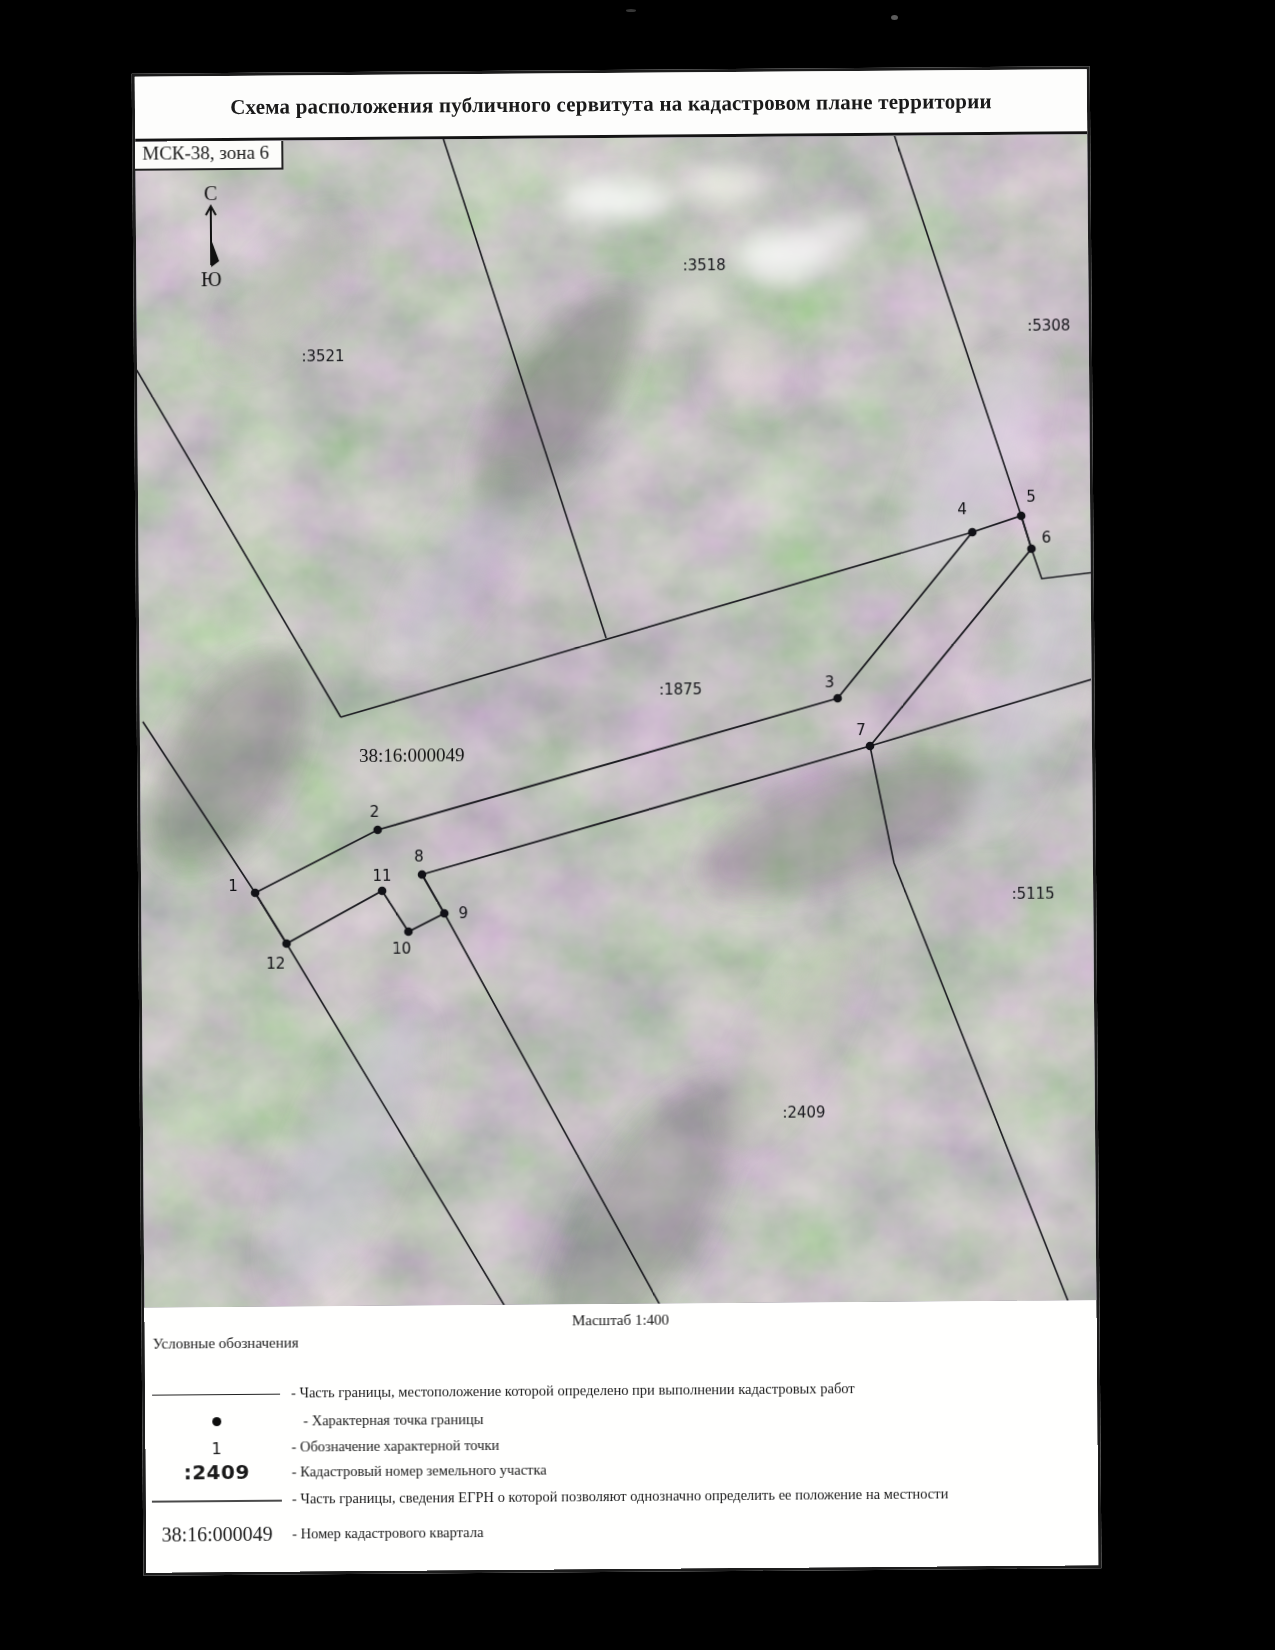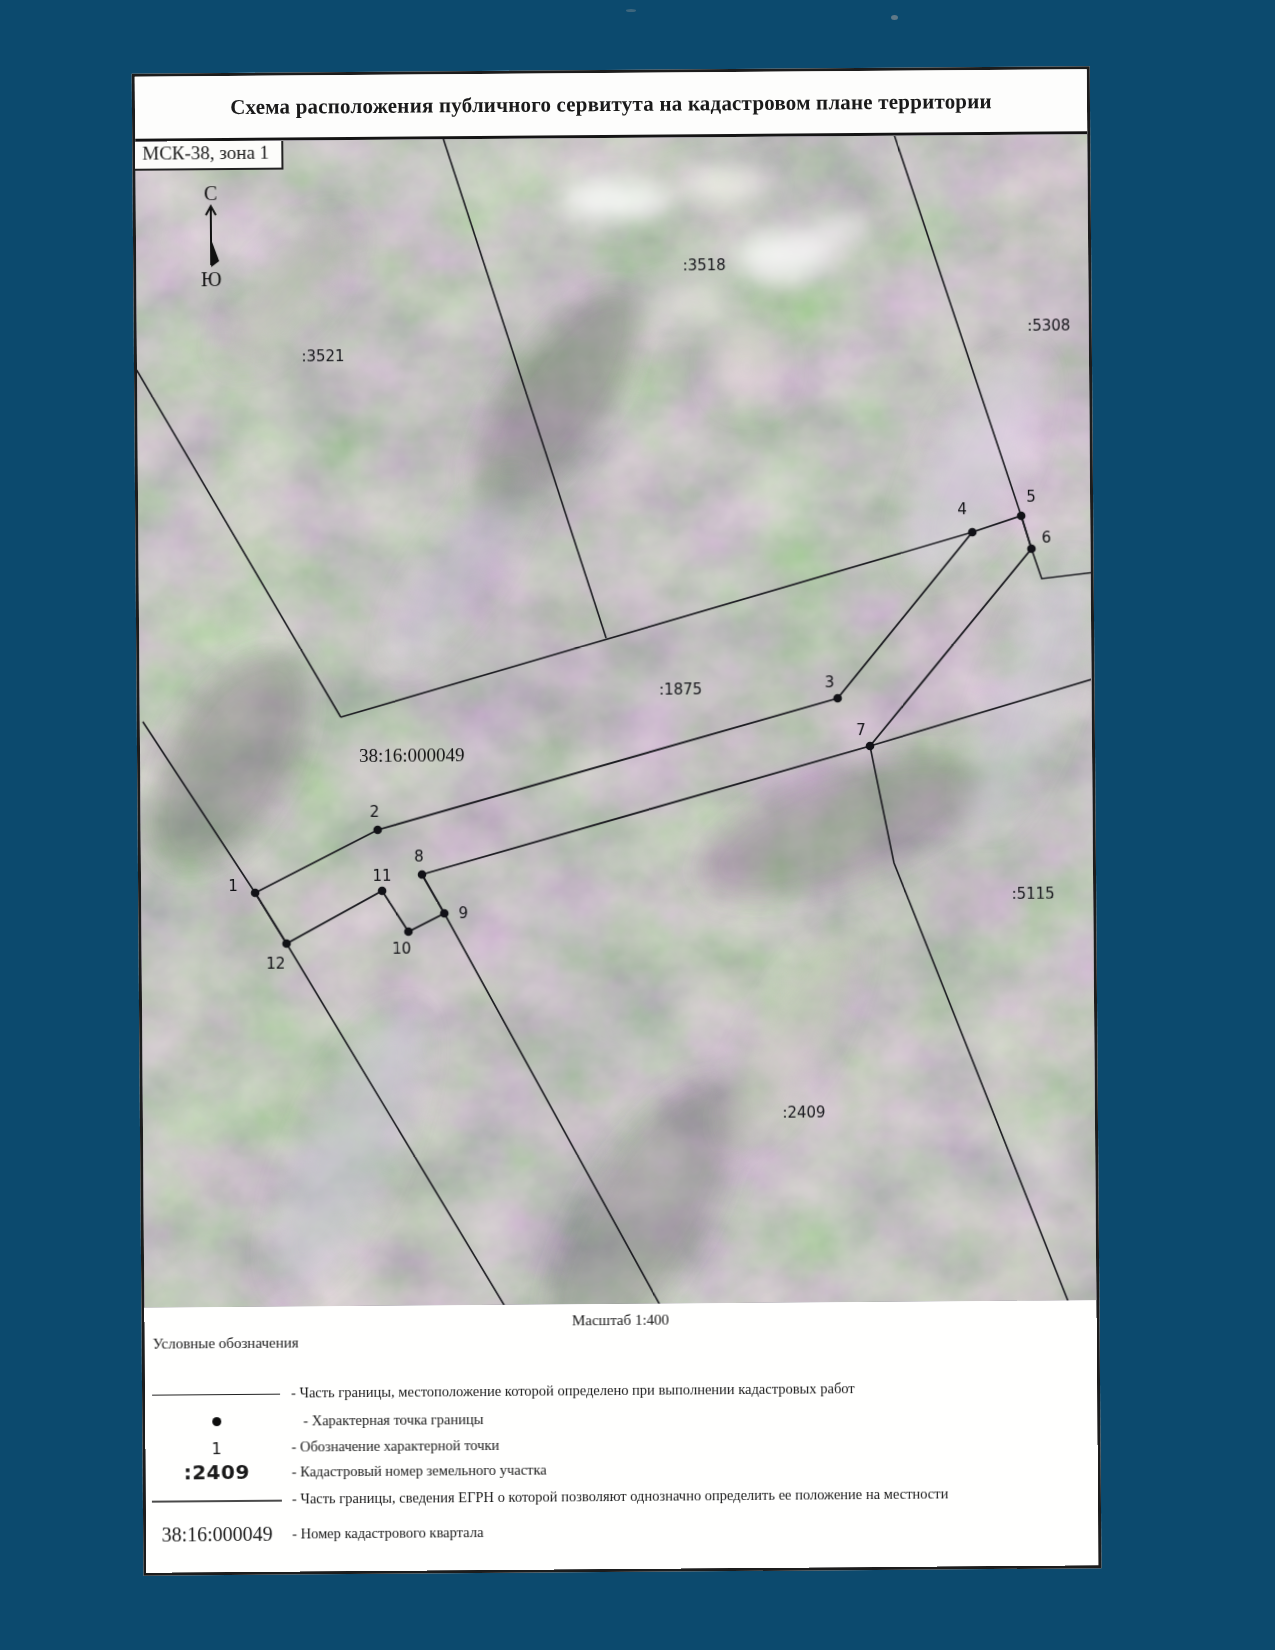--- a/index.html
+++ b/index.html
@@ -1,16 +1,16 @@
 <!DOCTYPE html>
 <html><head>
 <meta charset="utf-8">
 <style>
   html,body{margin:0;padding:0;background:#ffffff;}
-  .page{position:relative;width:1275px;height:1650px;background:#0c4a6e;overflow:hidden;
+  .page{position:relative;width:1275px;height:1650px;background:#000000;overflow:hidden;
         font-family:"Liberation Serif",serif;color:#1a1a1a;}
   .speck{position:absolute;background:#9a9a9a;border-radius:50%;opacity:.6;}
   .frame{position:absolute;left:137px;top:70px;width:958px;height:1502px;box-sizing:border-box;
          border:3px solid #1c1c1c;background:#fff;transform:rotate(-0.45deg);transform-origin:50% 45%;}
   .titlebar{position:absolute;left:0;top:0;width:100%;height:65px;box-sizing:border-box;
             border-bottom:3px solid #141414;display:flex;align-items:center;justify-content:center;background:#fdfdfc;}
   .title{font-weight:bold;font-size:21px;letter-spacing:.2px;}
   .maparea{position:absolute;left:0;top:65px;width:952px;height:1166px;overflow:hidden;background:#8e8a96;}
   #map-svg{position:absolute;left:0;top:0;}
   .msk-box{position:absolute;left:-3px;top:-3px;background:#fcfcfa;border:2px solid #222;
@@ -138,21 +138,21 @@
             <text x="568" y="133" class="parcel-lbl" text-anchor="middle">:3518</text>
             <text x="912" y="196" class="parcel-lbl" text-anchor="middle">:5308</text>
             <text x="541" y="557" class="parcel-lbl" text-anchor="middle">:1875</text>
             <text x="892" y="764" class="parcel-lbl" text-anchor="middle">:5115</text>
             <text x="661" y="981" class="parcel-lbl" text-anchor="middle">:2409</text>
             <text x="219" y="622" class="quarter-lbl" text-anchor="start">38:16:000049</text>
           </g>
       </svg>
 
       <div class="msk-box">
-        <span>МСК-38, зона 1</span>
+        <span>МСК-38, зона 6</span>
       </div>
 
       <div class="northbox">
         <span>С</span>
         <svg width="22" height="66" viewBox="0 0 22 66">
           <line x1="11" y1="4" x2="11" y2="62" stroke="#111" stroke-width="2"></line>
           <polyline points="6,12 11,3 16,12" fill="none" stroke="#111" stroke-width="2"></polyline>
           <polygon points="11,36 19,58 11,64" fill="#111"></polygon>
         </svg>
         <span>Ю</span>

